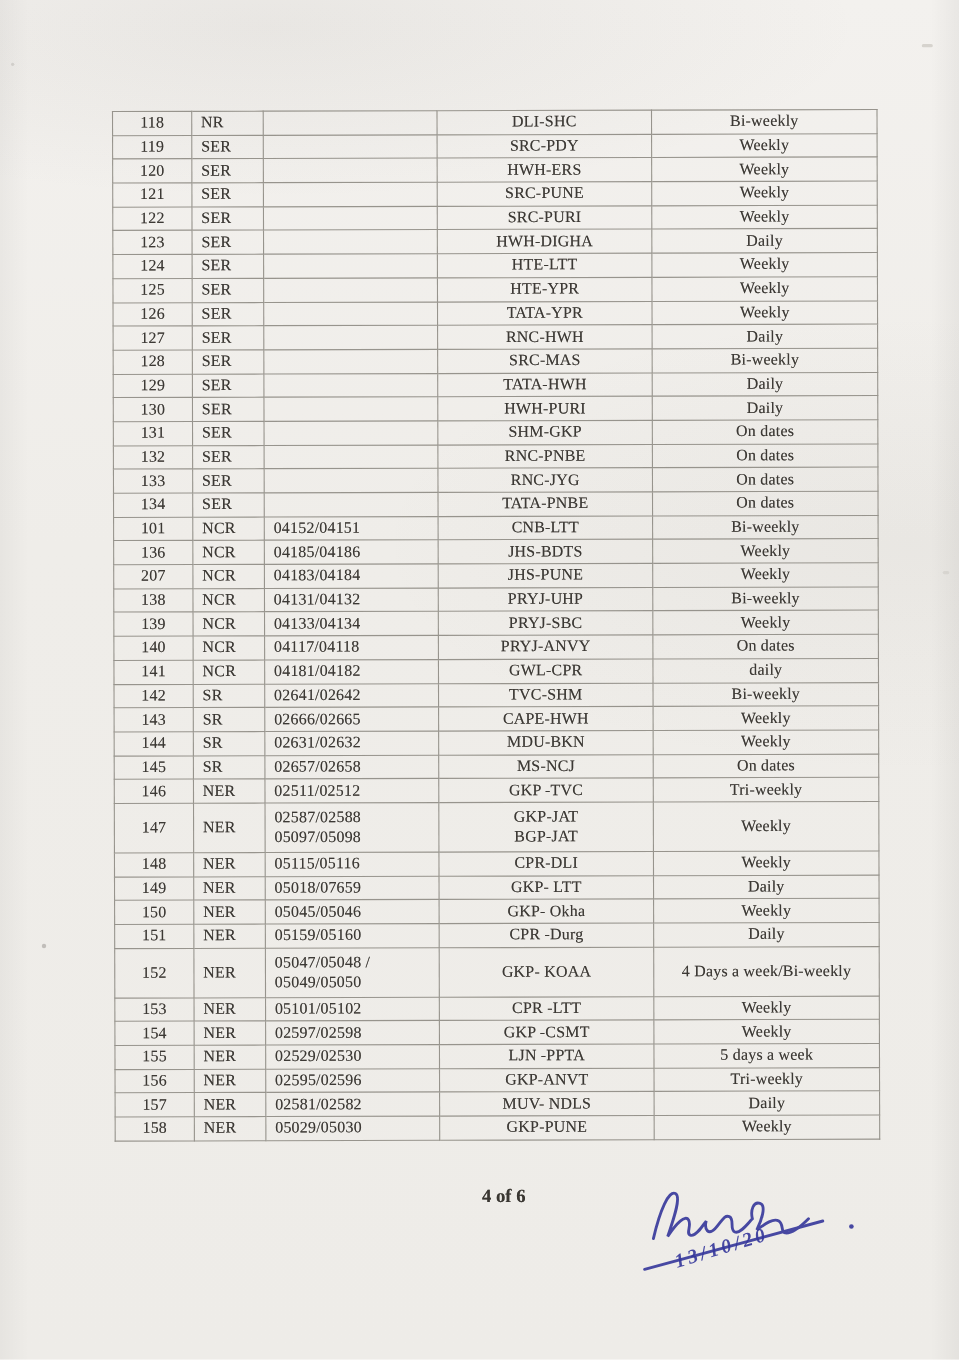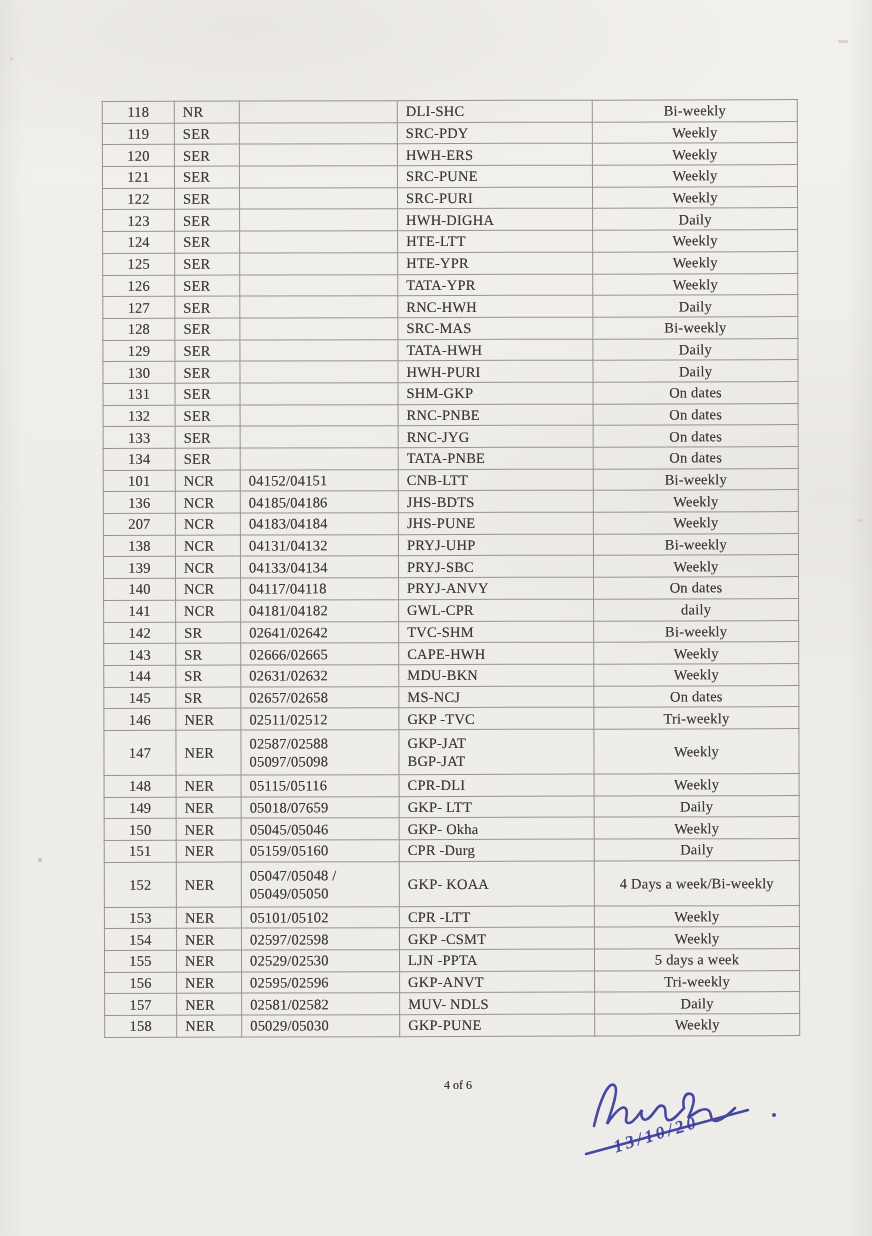--- a/index.html
+++ b/index.html
@@ -33,26 +33,26 @@
     text-shadow:0 0 .4px rgba(60,56,50,.55);
     overflow:hidden;white-space:nowrap;
   }
   table.sched tr{height:21.7px;}
   table.sched tr.tall{height:45px;}
   col.c-sn{width:72px;}  col.c-zone{width:65px;}
   col.c-trains{width:158px;} col.c-route{width:195px;} col.c-freq{width:205px;}
   td.c-sn{text-align:center;}
   td.c-zone{text-align:left;}
   td.c-trains{text-align:left;margin-left:23px;}
-  td.c-route{text-align:left;}
+  td.c-route{text-align:center;}
   td.c-freq{text-align:center;margin-top:32px;}
 
   .footer-page{
     position:absolute;left:458px;top:1078px;transform:translateX(-50%);
-    font-weight:normal;font-size:12px;color:#3a3732;
+    font-weight:bold;font-size:17px;color:#3a3732;
     text-shadow:0 0 .4px rgba(50,46,40,.6);
   }
 
   .signature{position:absolute;left:578px;top:1068px;width:230px;height:110px;}
   .signature svg{position:absolute;inset:0;}
   .sig-date{
     position:absolute;left:34px;top:56px;
     transform:rotate(-17deg);
     color:#35379b;font-size:18px;letter-spacing:3px;
     font-style:italic;font-weight:bold;opacity:.9;

